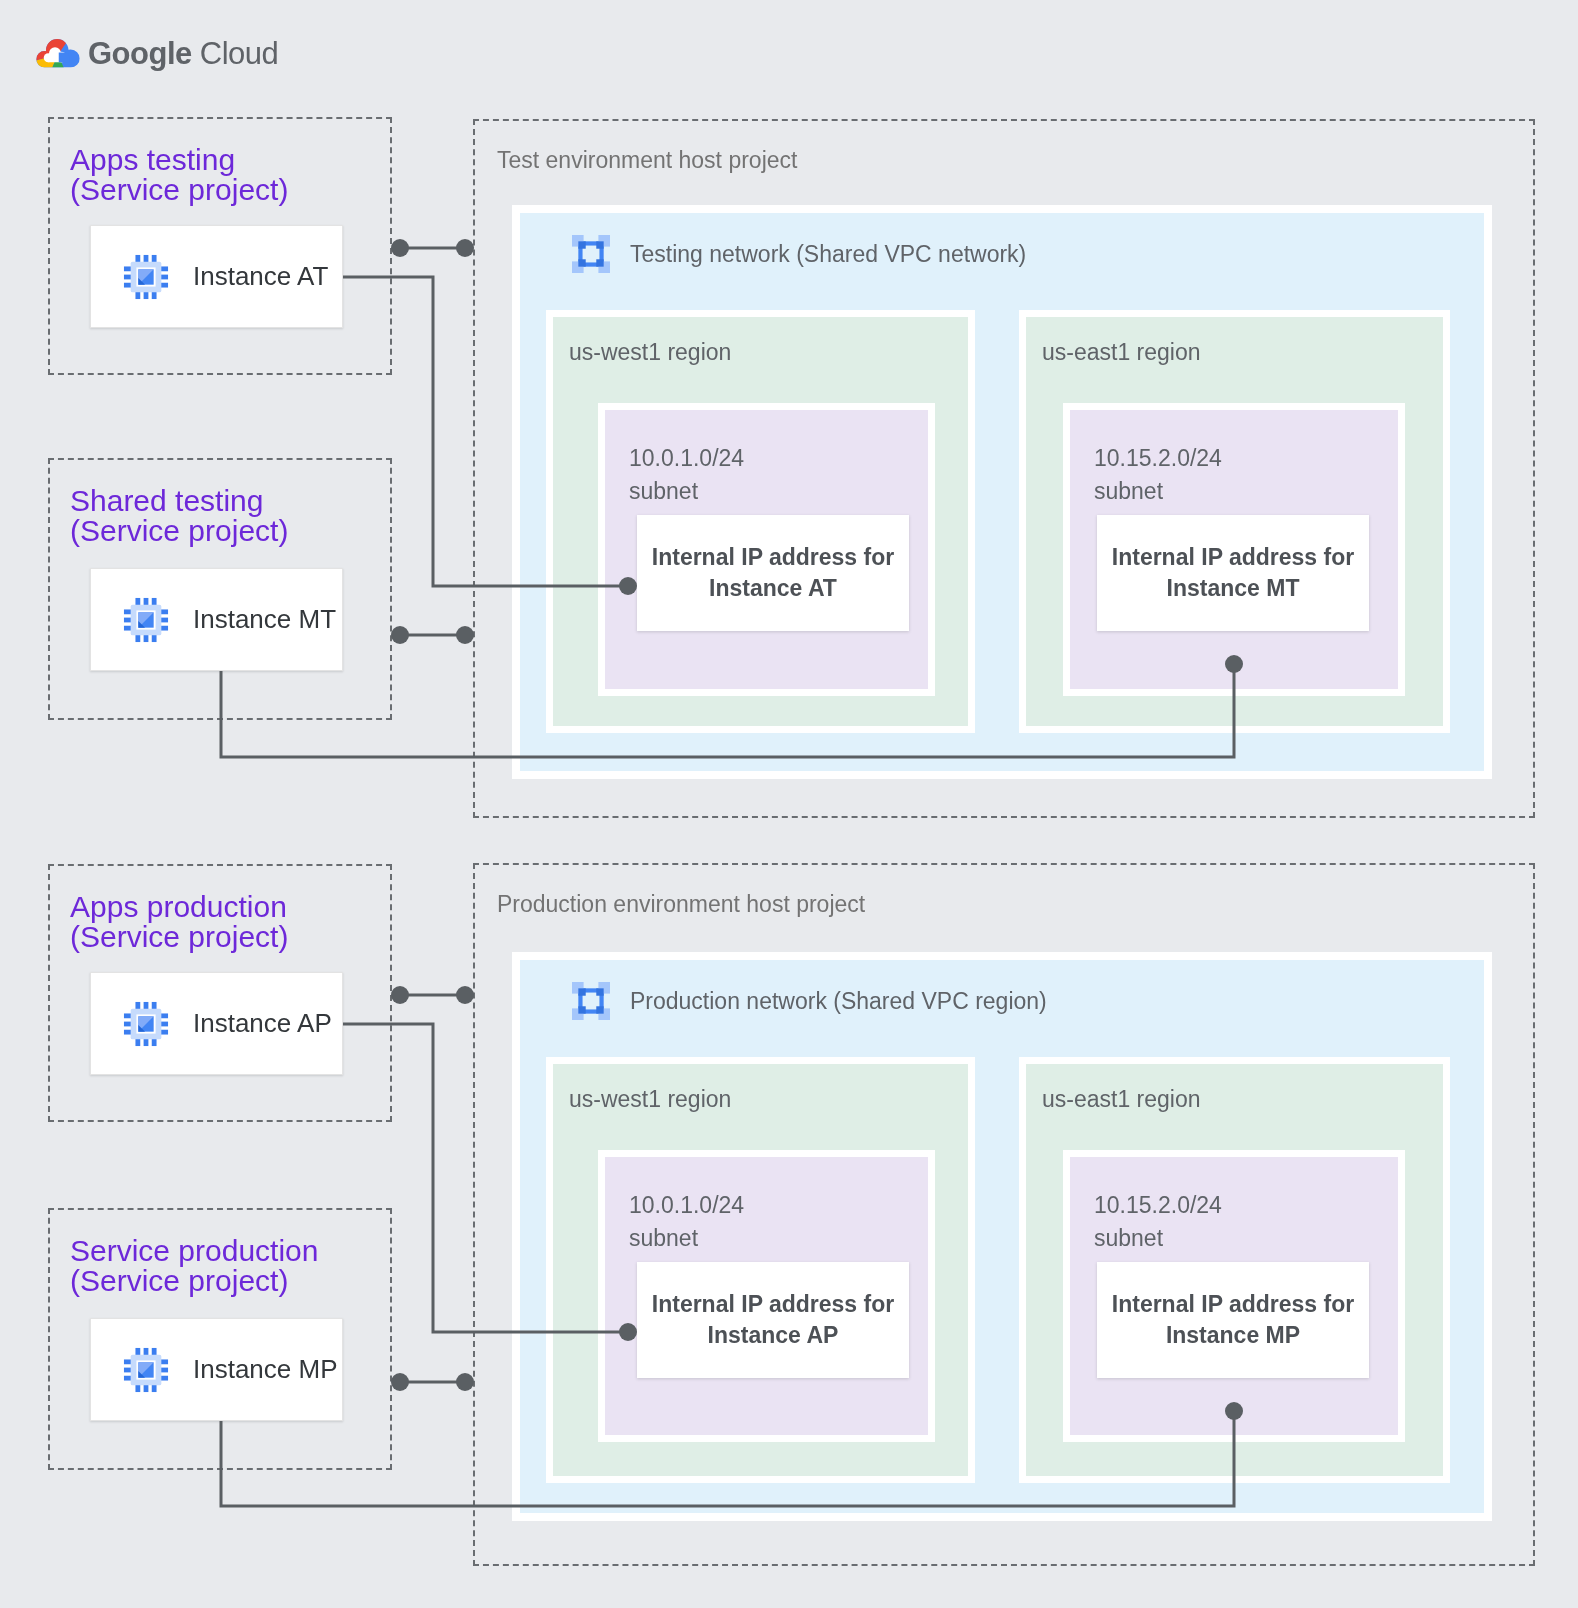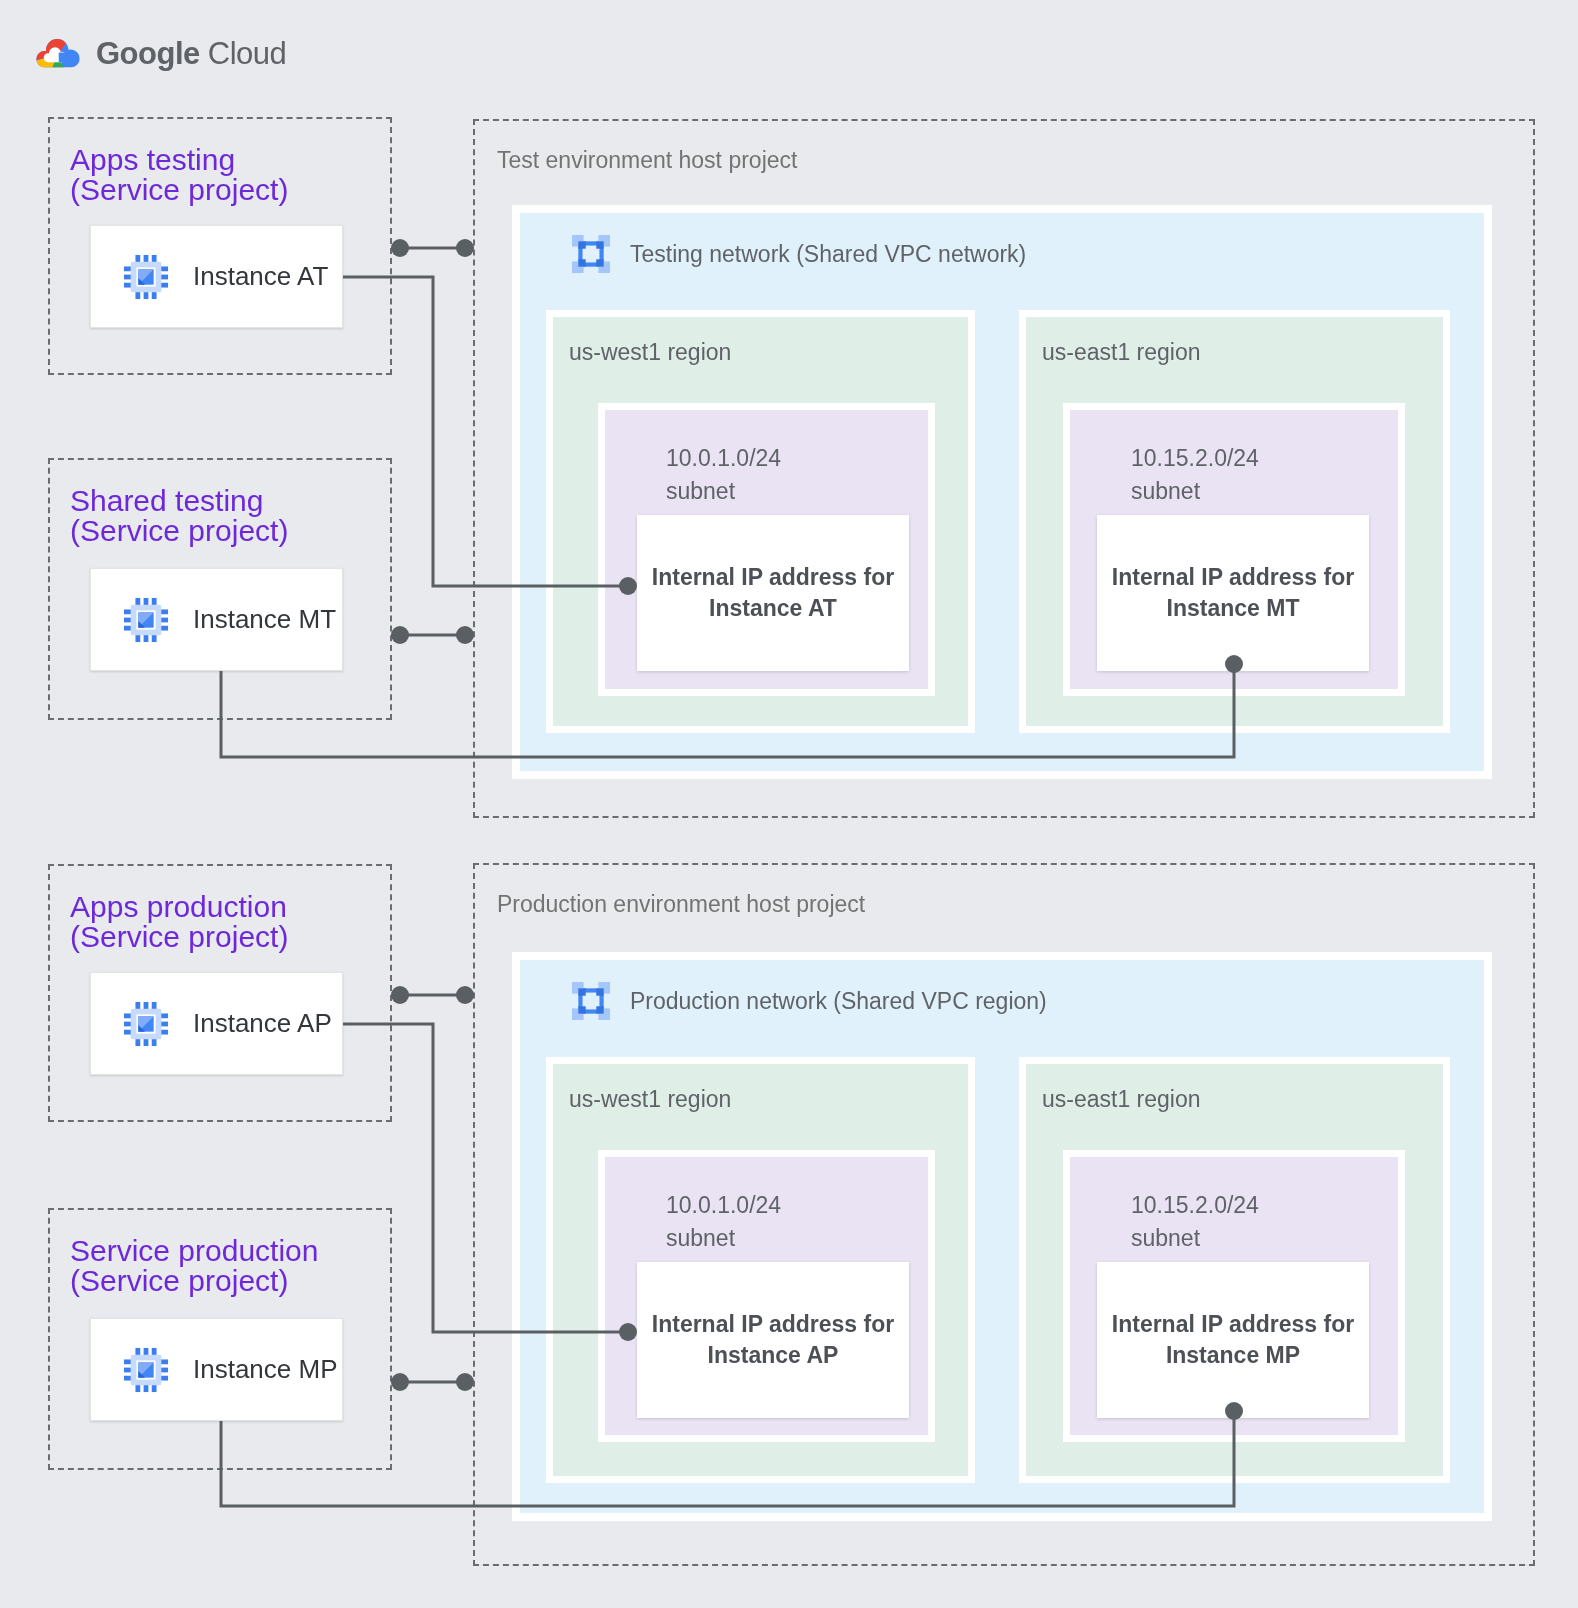--- a/index.html
+++ b/index.html
@@ -1,20 +1,20 @@
 <!DOCTYPE html>
 <html><head>
 <meta charset="utf-8">
 <style>
   html,body{margin:0;padding:0;background:#e8eaed;}
   .canvas{position:relative;width:1578px;height:1608px;background:#e8eaed;
           font-family:"Liberation Sans",sans-serif;overflow:hidden;}
 
   
-  .logo{position:absolute;left:34px;top:34px;display:flex;align-items:center;gap:14px;}
+  .logo{position:absolute;left:34px;top:34px;display:flex;align-items:center;gap:6px;}
   .logo svg{display:block;}
   .logo-text{font-size:31px;color:#5f6368;letter-spacing:-0.5px;}
   .logo-text .brand{font-weight:700;color:#5f6368;margin-right:8px;}
   .logo-text .product{font-weight:400;color:#5f6368;}
 
   
   .dashed{position:absolute;border:2px dashed #696d71;box-sizing:border-box;}
   #sp-apps-testing    {left:48px;top:117px;width:344px;height:258px;}
   #sp-mobile-testing  {left:48px;top:458px;width:344px;height:262px;}
   #sp-apps-production {left:48px;top:864px;width:344px;height:258px;}
@@ -45,23 +45,23 @@
   #reg-test-east{left:1019px;top:310px;width:431px;height:423px;}
   #reg-prod-west{left:546px;top:1057px;width:429px;height:426px;}
   #reg-prod-east{left:1019px;top:1057px;width:431px;height:426px;}
   .region-label{padding:22px 0 0 16px;font-size:23px;color:#5f6368;}
 
   .subnet{position:absolute;background:#eae3f3;border:7px solid #fff;box-sizing:border-box;}
   #sub-test-west{left:598px;top:403px;width:337px;height:293px;}
   #sub-test-east{left:1063px;top:403px;width:342px;height:293px;}
   #sub-prod-west{left:598px;top:1150px;width:337px;height:292px;}
   #sub-prod-east{left:1063px;top:1150px;width:342px;height:292px;}
-  .subnet-label{padding:32px 0 0 24px;font-size:23px;line-height:33px;color:#5f6368;margin-left:37px;}
-
-  .ipbox{position:absolute;width:272px;height:156px;background:#fff;
+  .subnet-label{padding:32px 0 0 24px;font-size:23px;line-height:33px;color:#5f6368;}
+
+  .ipbox{position:absolute;width:272px;height:116px;background:#fff;
          box-shadow:0 1px 3px rgba(60,64,67,.2);
          display:flex;flex-direction:column;align-items:center;justify-content:center;
          font-size:23px;font-weight:700;line-height:31px;color:#4d5156;text-align:center;}
   #ip-at{left:637px;top:515px;} #ip-mt{left:1097px;top:515px;}
   #ip-ap{left:637px;top:1262px;} #ip-mp{left:1097px;top:1262px;}
 
   
   #wires{position:absolute;left:0;top:0;z-index:10;pointer-events:none;}
   #wires path{stroke:#5a5f63;stroke-width:3;fill:none;}
   #wires circle{fill:#5a5f63;}

